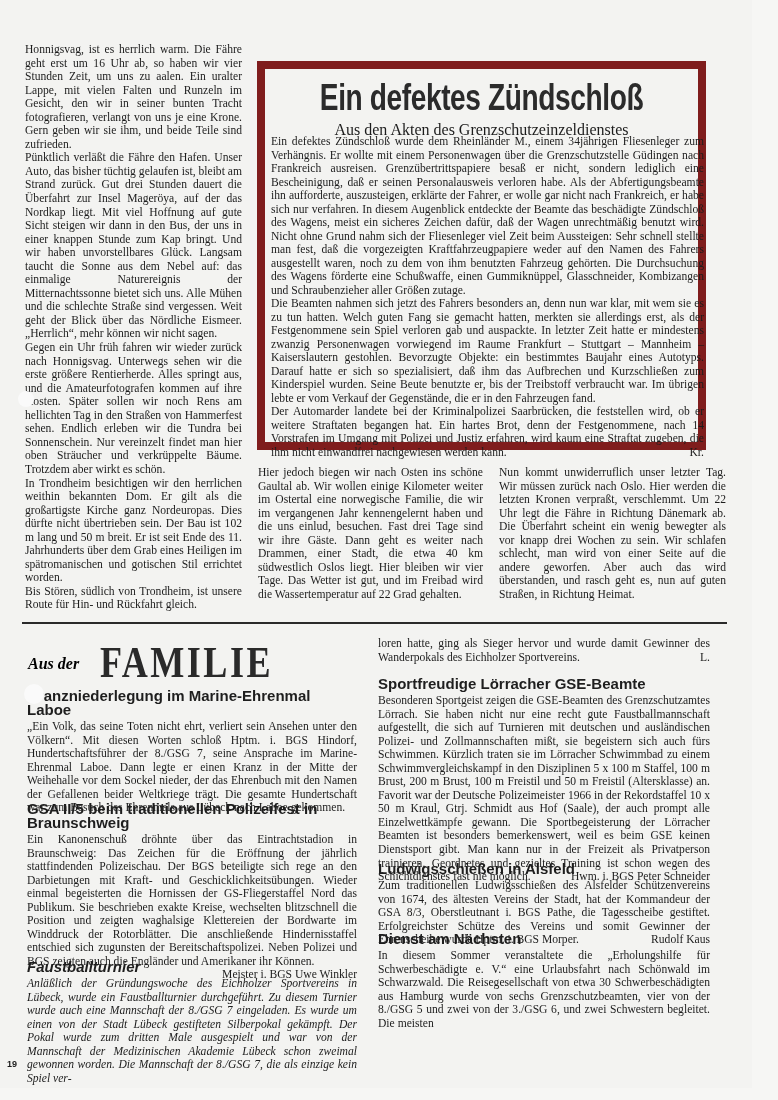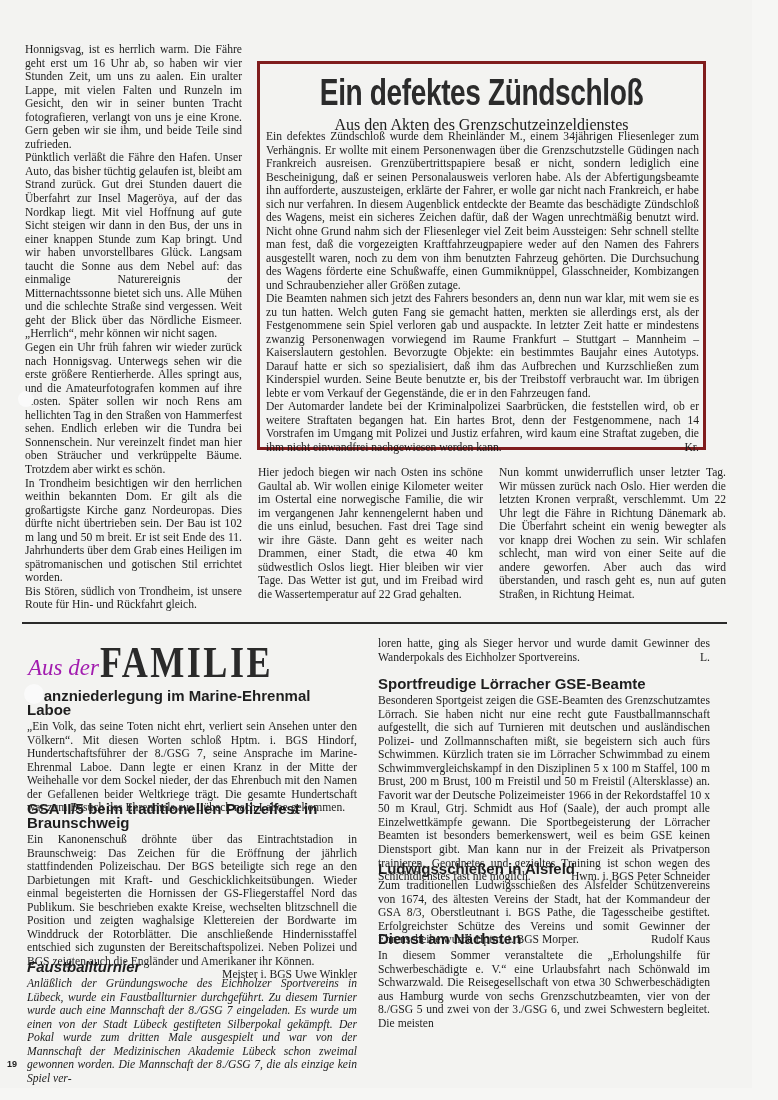--- a/index.html
+++ b/index.html
@@ -19,21 +19,21 @@
   }
   .bottomstrip {
     position: absolute; left: 0; top: 1088px; width: 778px; height: 12px;
     background: #f6f6f4;
   }
   .col { position: absolute; font-size: 11.6px; line-height: 13.55px; text-align: justify; hyphens: manual; }
   .col p { margin: 0; }
   .col-left-top { left: 25px; top: 43px; width: 217px; }
   .box {
     position: absolute; left: 257px; top: 61px; width: 449px; height: 389px;
-    border: 3px solid #7f1d1d; box-sizing: border-box;
+    border: 8px solid #7f1d1d; box-sizing: border-box;
   }
   .box-title {
     position: absolute; left: 0; top: 8px; width: 100%; text-align: center;
     font-family: "Liberation Sans", "DejaVu Sans", sans-serif;
     font-weight: bold; font-size: 36px; letter-spacing: -0.5px;
     transform: scaleX(0.78); transform-origin: center;
     color: #2b2b2b;
   }
   .box-sub {
     position: absolute; left: 0; top: 52px; width: 100%; text-align: center;
@@ -50,21 +50,21 @@
   .rule {
     position: absolute; left: 22px; top: 622px; width: 705px; height: 2px;
     background: #2a2a2a;
   }
   .familie {
     position: absolute; left: 28px; top: 637px; width: 330px; height: 48px;
   }
   .familie .aus {
     position: absolute; left: 0; top: 18px;
     font-family: "Liberation Serif", "DejaVu Serif", serif;
-    font-style: italic; font-weight: normal; font-size: 23px; color: #a21caf;
+    font-style: italic; font-weight: bold; font-size: 16px; color: #000000;
   }
   .familie .big {
     position: absolute; left: 72px; top: 0px;
     font-family: "Liberation Serif", "DejaVu Serif", serif;
     font-weight: bold; font-size: 44px; letter-spacing: 3px; color: #2a2a2a;
     transform: scaleX(0.82); transform-origin: left;
   }
   .section { position: absolute; font-size: 11.6px; line-height: 13.55px; text-align: justify; }
   .section h3 {
     margin: 0 0 3px 0;

